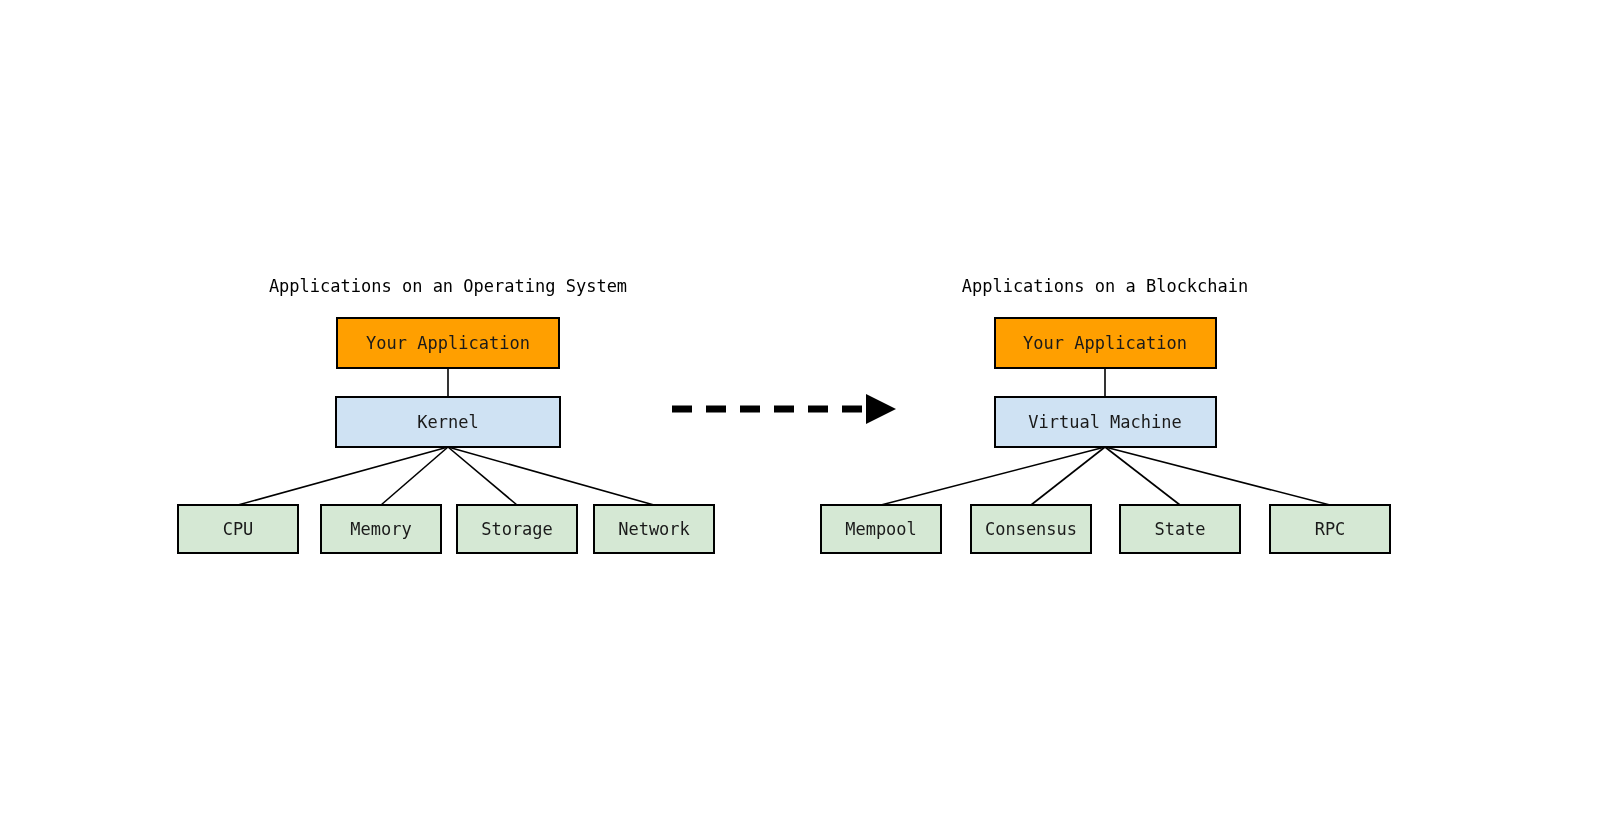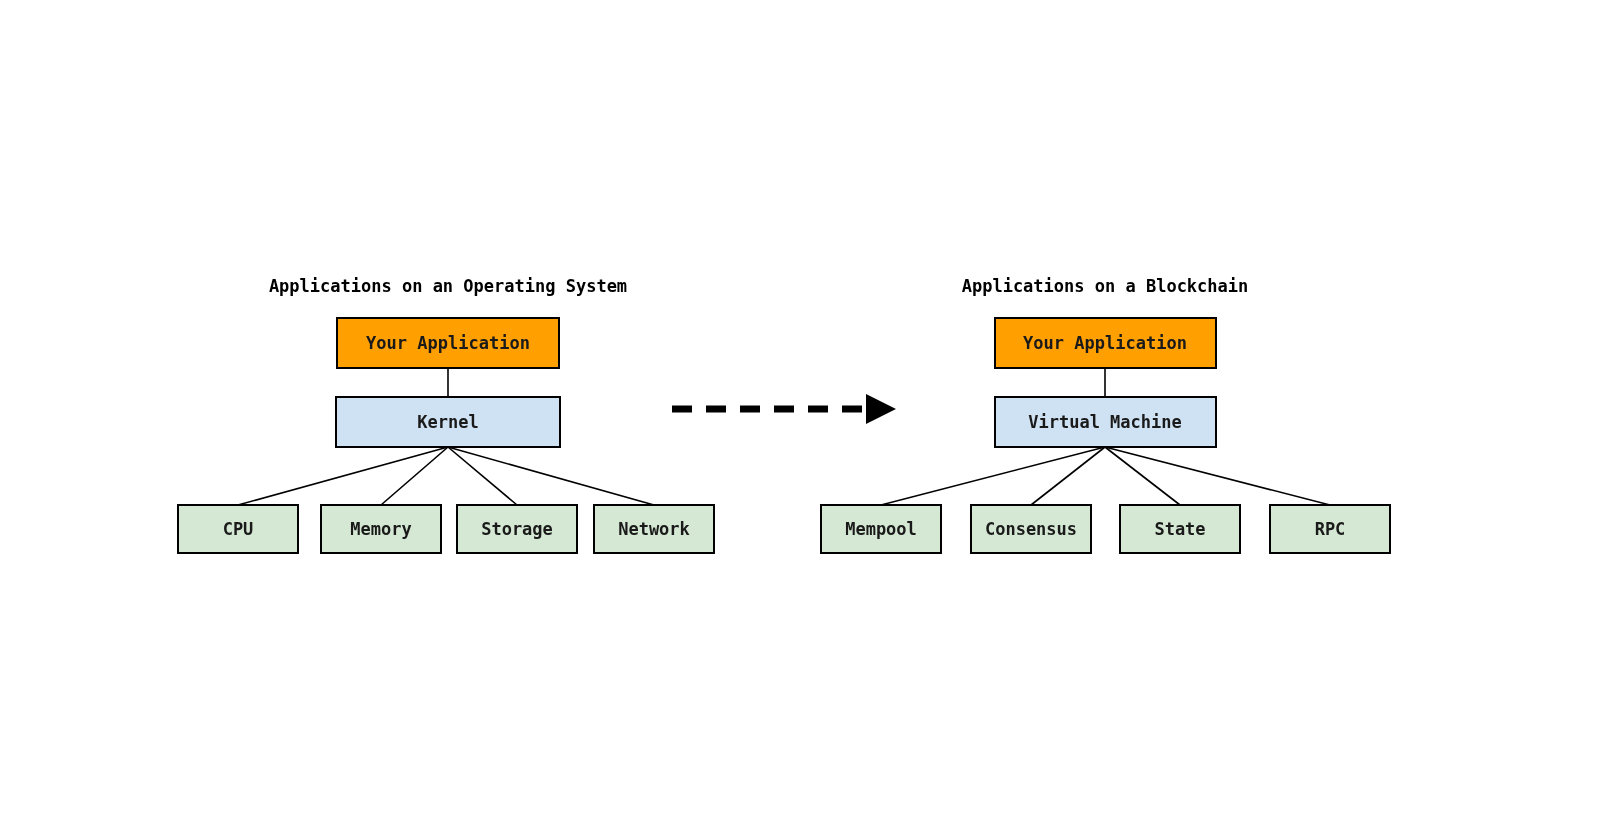--- a/index.html
+++ b/index.html
@@ -10,21 +10,20 @@
   body {
     width: 1600px;
     height: 836px;
     overflow: hidden;
     font-family: "DejaVu Sans Mono", "Liberation Mono", monospace;
   }
   #diagram-root {
     position: relative;
     width: 1600px;
     height: 836px;
-    font-weight: bold;
   }
   svg#diagram-svg {
     position: absolute;
     top: 0;
     left: 0;
     width: 1600px;
     height: 836px;
     display: block;
   }
   .grp-title {

